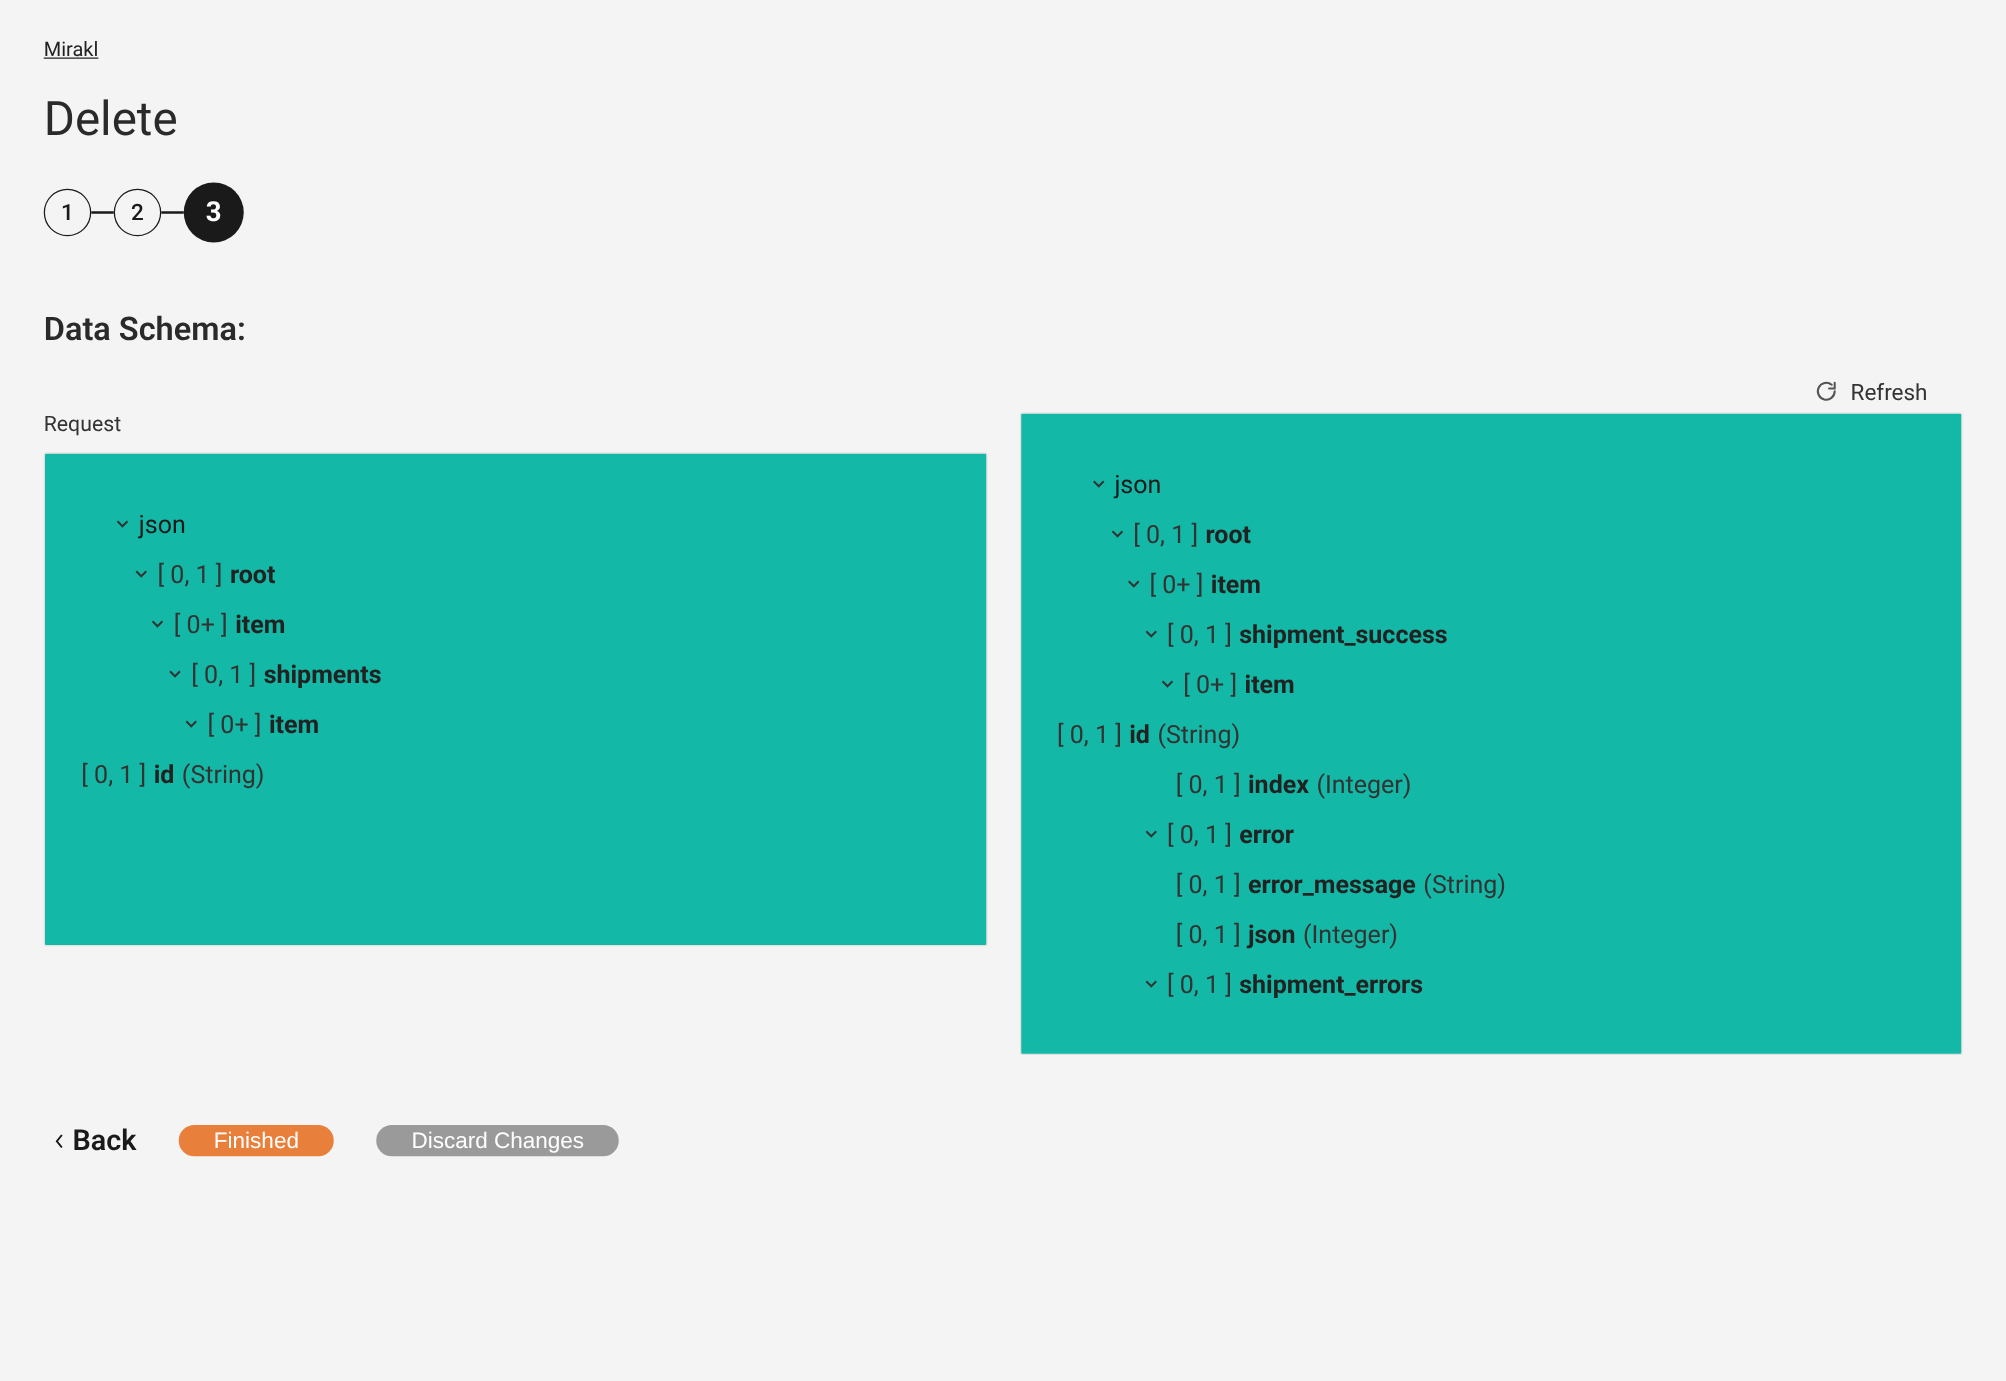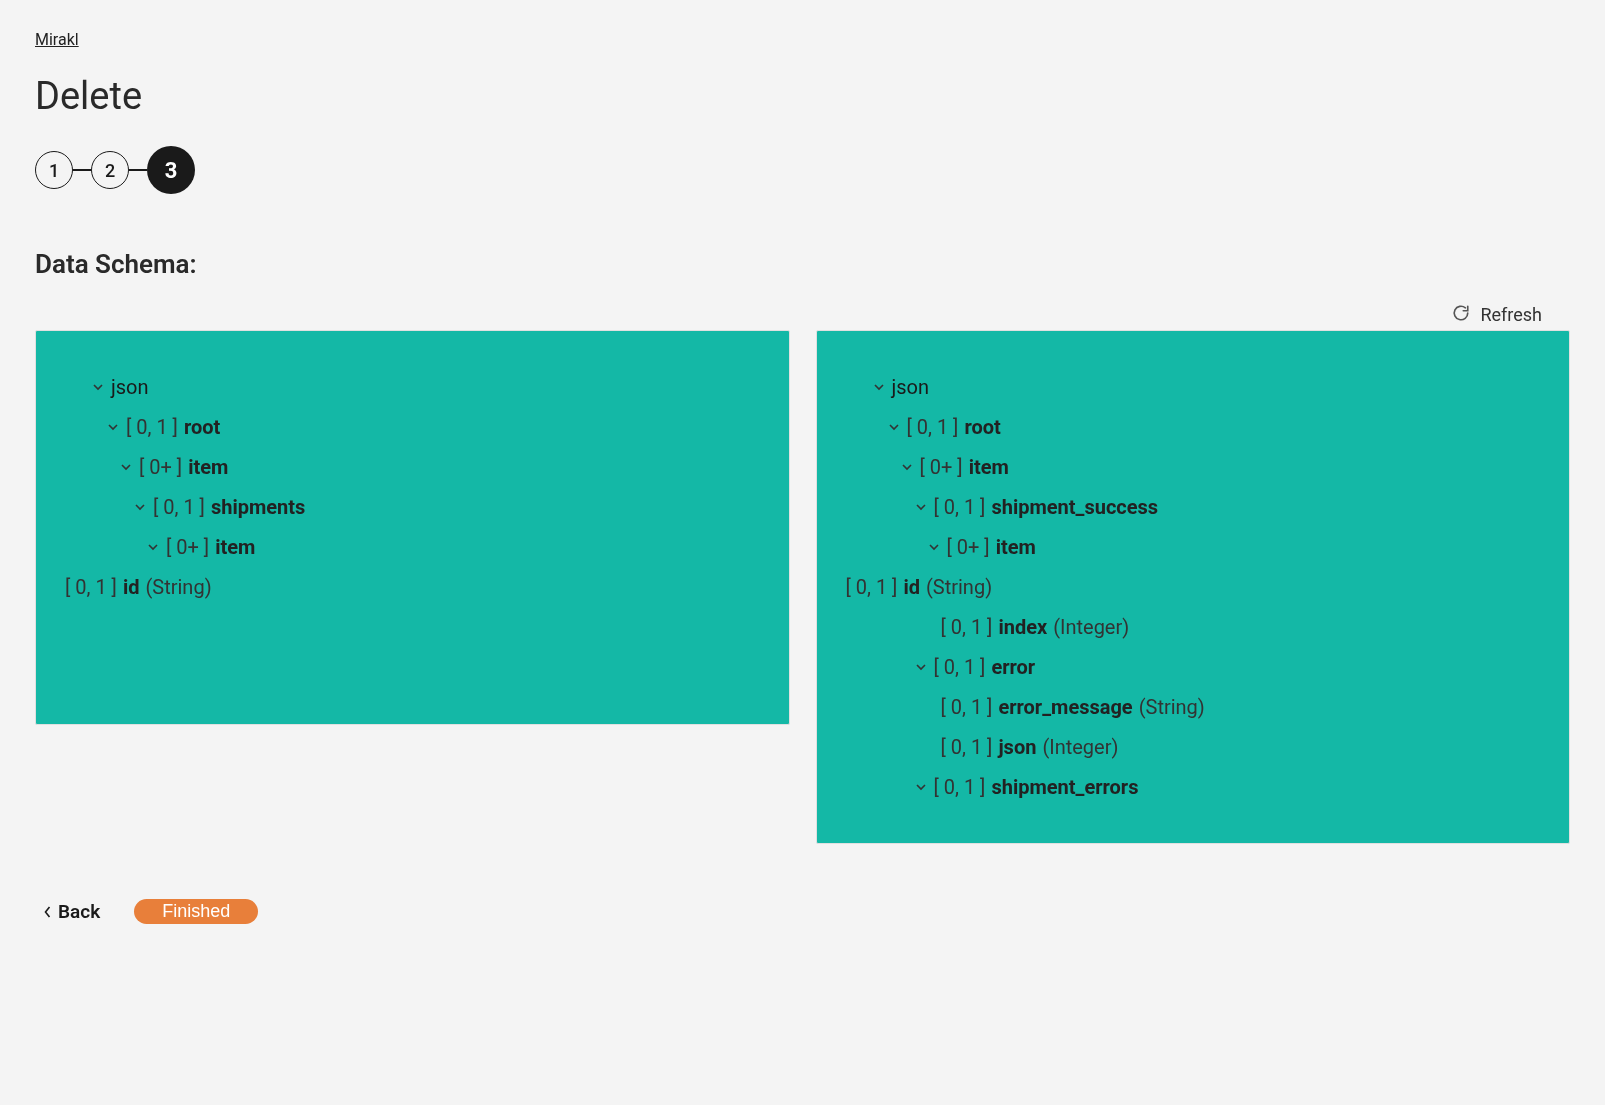--- a/index.html
+++ b/index.html
@@ -129,21 +129,21 @@
       display: flex;
       align-items: center;
       gap: 34px;
       margin-top: 55px;
       margin-left: 8px;
     }
     .back-btn {
       display: flex;
       align-items: center;
       gap: 6px;
-      font-size: 19px;
+      font-size: 23px;
       font-weight: 600;
       color: #1a1a1a;
       cursor: pointer;
     }
     .back-btn svg { width: 9px; height: 14px; }
     .btn {
       border: none;
       border-radius: 22px;
       padding: 2px 28px;
       font-size: 18px;
@@ -179,20 +179,21 @@
       <path d="M21 12a9 9 0 1 1-3.2-6.9"></path>
       <path d="M21 3v6h-6"></path>
     </svg>
   </span>
   <span class="refresh-text">Refresh</span>
 </div>
 
 <div class="columns">
 
   <div class="col">
+    <div class="col-header">Request</div>
     <div class="panel">
 
       <div class="tree-row indent-0">
         <span class="chev">
             <svg viewBox="0 0 12 12">
               <path d="M2 4l4 4 4-4" fill="none" stroke="#333" stroke-width="1.6"></path>
             </svg>
           </span>
         <span>json</span>
       </div>
@@ -347,16 +348,17 @@
 </div>
 
 <div class="footer">
   <div class="back-btn">
     <svg viewBox="0 0 8 14">
         <path d="M6 2L2 7l4 5" fill="none" stroke="#1a1a1a" stroke-width="1.6"></path>
       </svg>
     <span>Back</span>
   </div>
   <button class="btn btn-primary">Finished</button>
+  <button class="btn btn-secondary">Discard Changes</button>
 </div>
 
 
 
 
 </body></html>

